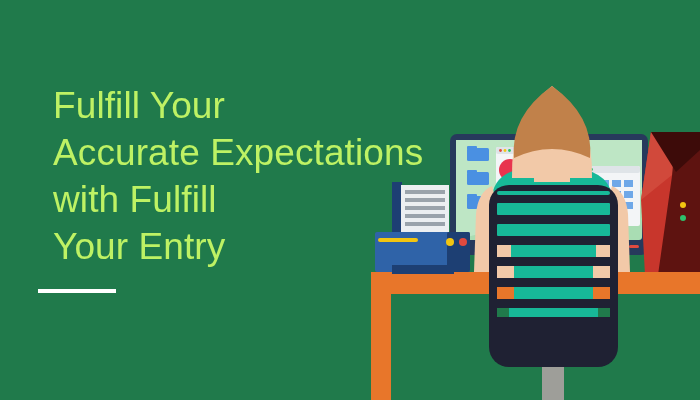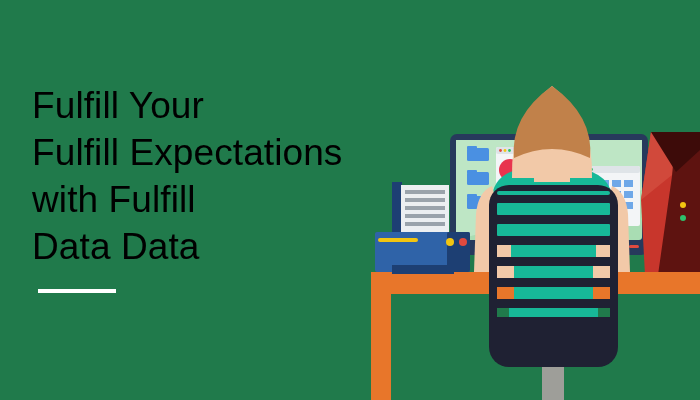--- a/index.html
+++ b/index.html
@@ -10,24 +10,24 @@
   #banner {
     position: relative;
     width: 700px;
     height: 400px;
     overflow: hidden;
     background: #207a4b;
     font-family: "Liberation Sans", sans-serif;
   }
   #headline {
     position: absolute;
-    left: 32px;
+    left: 53px;
     top: 82px;
     width: 420px;
-    color: #000000;
+    color: #bef264;
     font-size: 37px;
     font-weight: 400;
     line-height: 47px;
     letter-spacing: 0.1px;
     white-space: nowrap;
   }
   #headline .hl-line { display: block; }
   #rule {
     position: absolute;
     left: 38px;
@@ -181,20 +181,20 @@
           <rect x="497" y="308" width="113" height="9" rx="1" fill="#17b898"></rect>
           <rect x="497" y="308" width="12" height="9" fill="#207a4b"></rect>
           <rect x="598" y="308" width="12" height="9" fill="#207a4b"></rect>
         </g>
       </g>
     </g>
   </svg>
 
   <div id="headline">
     <span class="hl-line">Fulfill Your</span>
-    <span class="hl-line">Fulfill Expectations</span>
+    <span class="hl-line">Accurate Expectations</span>
     <span class="hl-line">with Fulfill</span>
-    <span class="hl-line">Data Data</span>
+    <span class="hl-line">Your Entry</span>
   </div>
 
   <div id="rule"></div>
 
 </div>
 
 </body></html>

